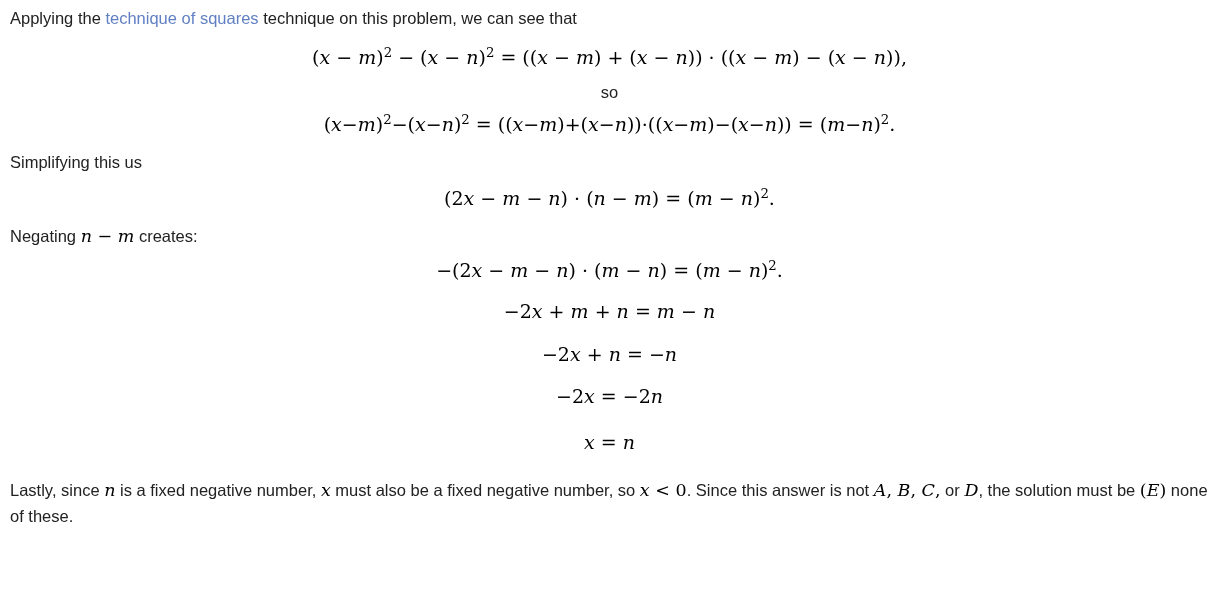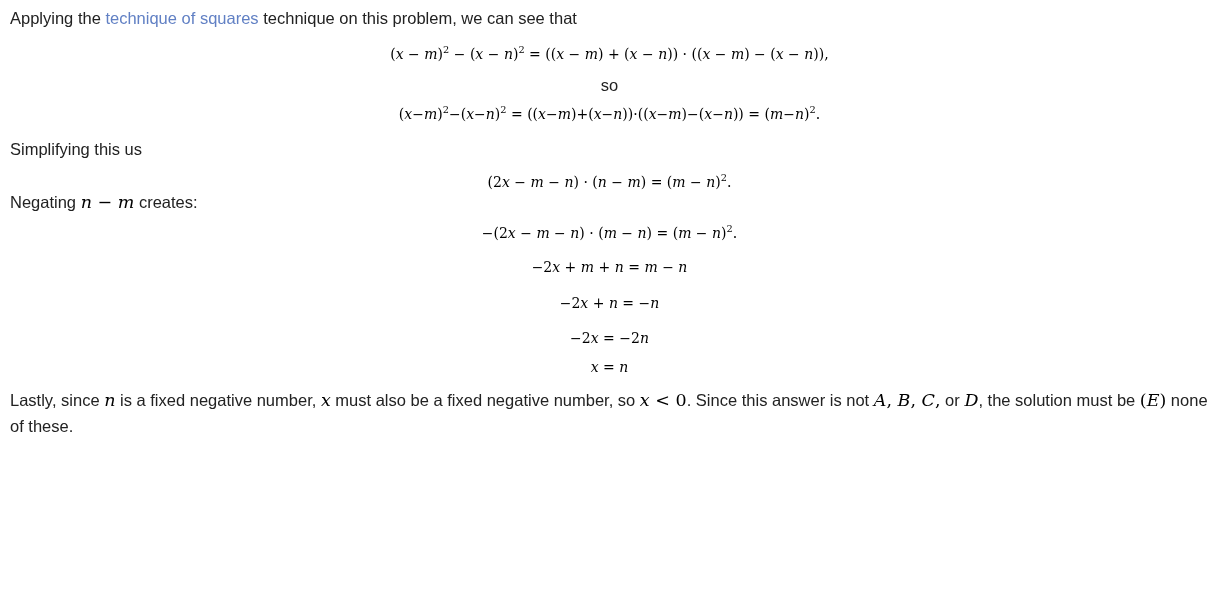--- a/index.html
+++ b/index.html
@@ -35,34 +35,34 @@
   }
   .math-inline {
     font-family: "DejaVu Serif", serif;
     color: var(--math);
     font-size: 17.5px;
     white-space: nowrap;
   }
   .eq {
     font-family: "DejaVu Serif", serif;
     color: var(--math);
-    font-size: 14px;
+    font-size: 19px;
     text-align: center;
     line-height: 1.35;
     margin: 0;
   }
   .eq i, .math-inline i { font-style: italic; }
   sup { font-size: 0.7em; line-height: 0; }
   
   .mt16 { margin-top: 16px; }
   .mt15 { margin-top: 15px; }
-  .mt14 { }
+  .mt14 { margin-top: 14px; }
   .mt13 { margin-top: 13px; }
   .mt11 { margin-top: 11px; text-align: center; }
-  .mt10 { margin-top: 10px; }
+  .mt10 { margin-top: 21px; }
   .mt9  { margin-top: 9px; }
   .mt19 { margin-top: 15px; }
   .mt17 { margin-top: 18px; }
 </style>
 </head>
 <body>
 
 <div class="page">
 
   <p class="para">Applying the <a class="wikilink" href="#">technique of squares</a> technique on this problem, we can see that</p>

